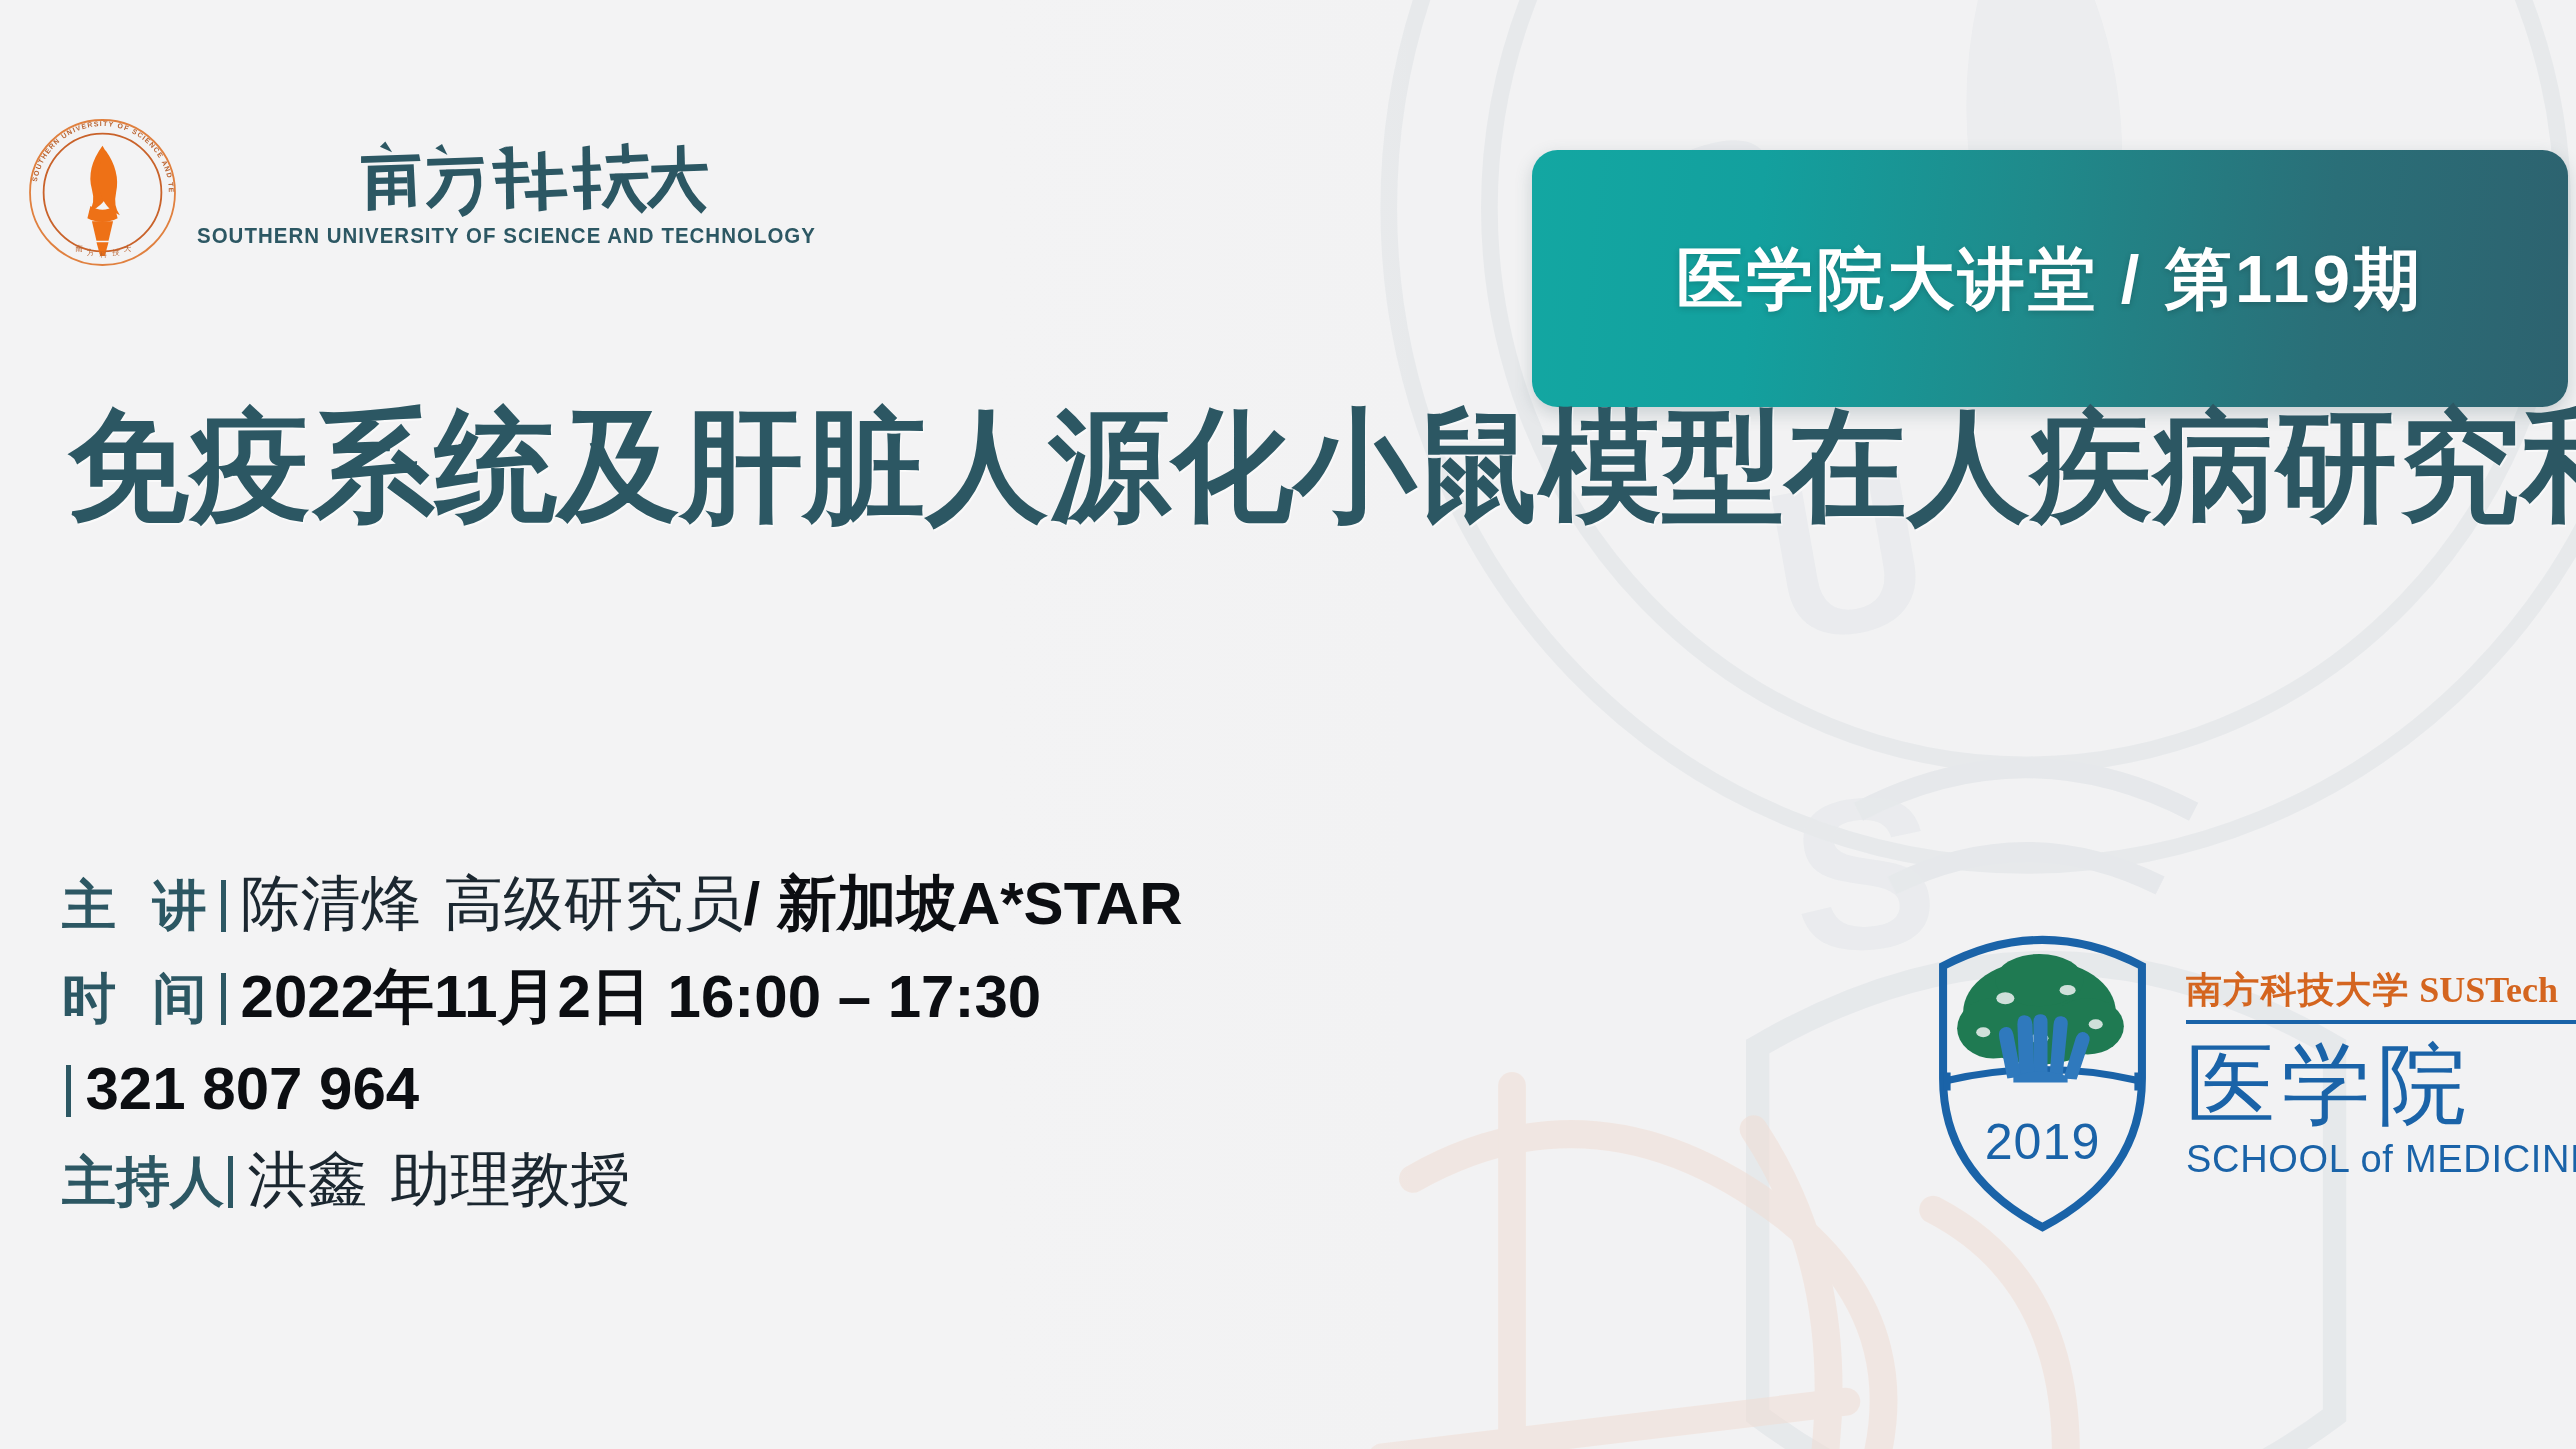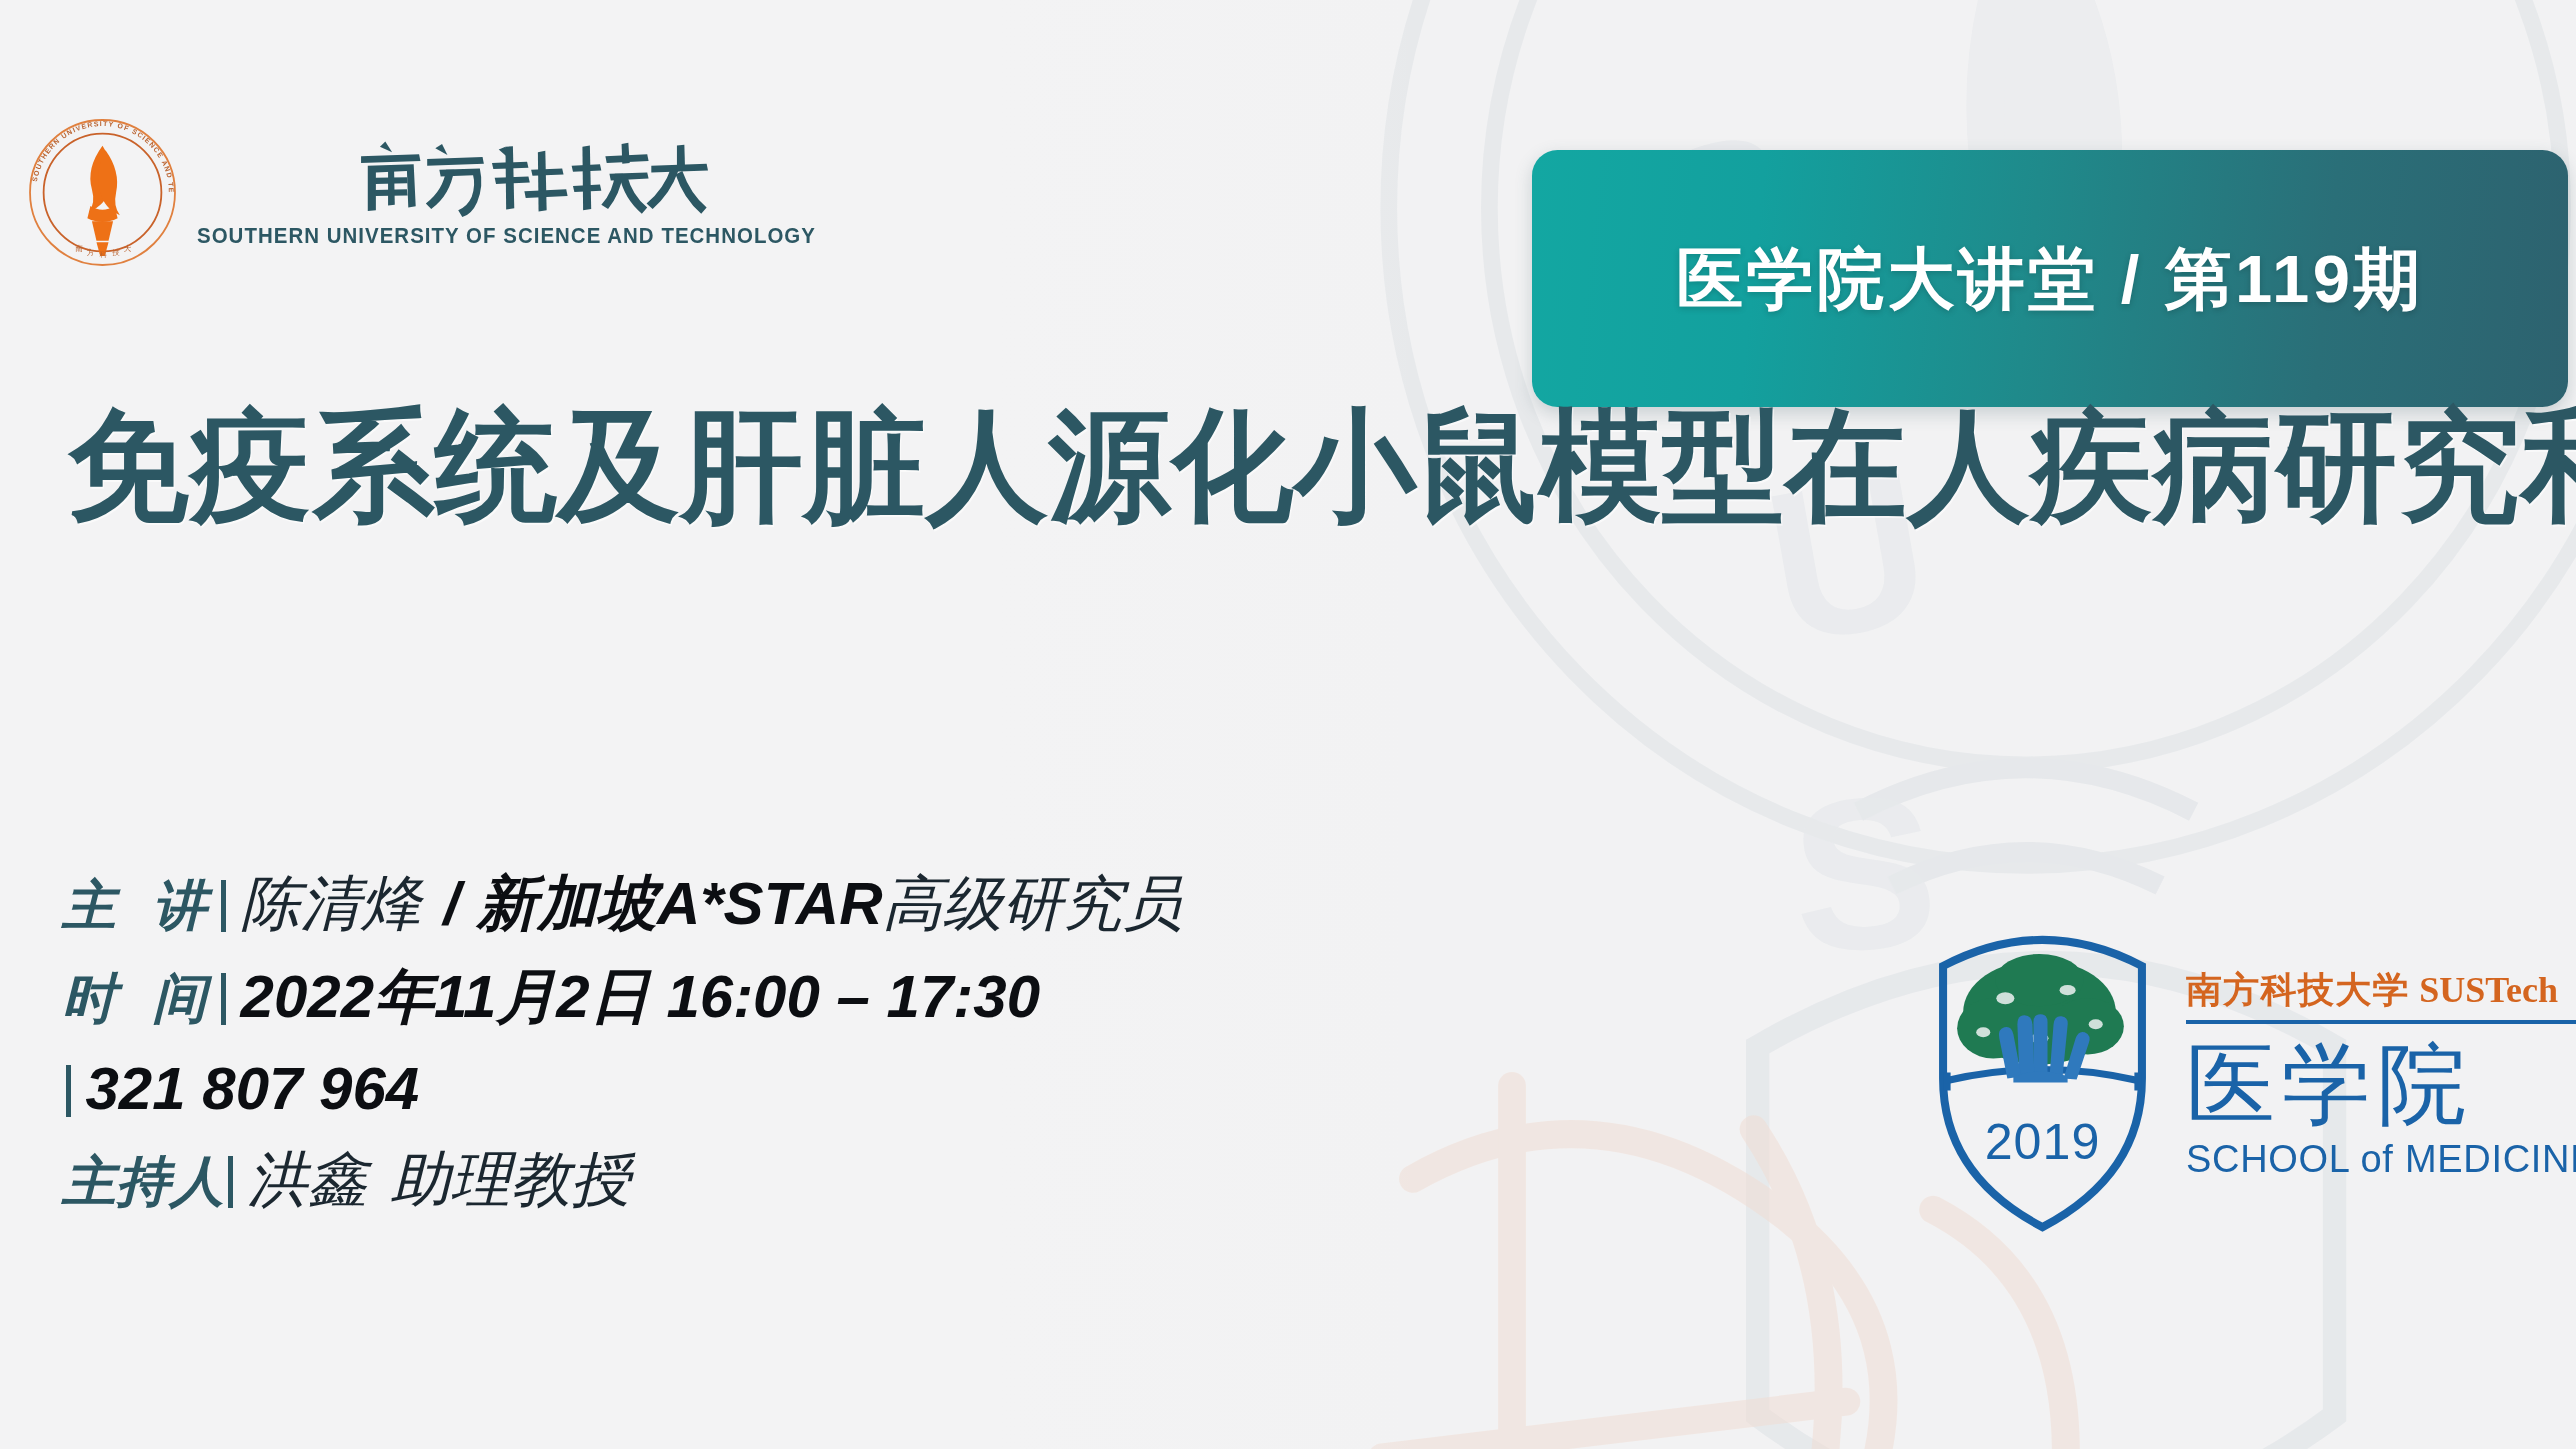--- a/index.html
+++ b/index.html
@@ -130,21 +130,20 @@
     position: absolute;
     left: 62px;
     top: 869px;
     width: 1543px;
   }
   .info-row {
     display: flex;
     align-items: baseline;
     margin-bottom: 23px;
     white-space: nowrap;
-    font-style: italic;
   }
   .info-row:last-child { margin-bottom: 0; }
 
   .info-label {
     color: #2c5763;
     font-size: 54px;
     font-weight: 700;
     line-height: 1.15;
   }
   .info-label.spaced { letter-spacing: 10.7px; }
@@ -344,22 +343,22 @@
     <div class="title-line">免疫系统及肝脏人源化小鼠模型在人疾病研究和</div>
   </div>
 
   <div class="info-block">
 
     <div class="info-row">
       <span class="info-label spaced">主 讲</span>
       <span class="info-sep"></span>
       <span class="info-value serif">陈清烽</span>
       <span class="value-gap"></span>
+      <span class="info-value serif">高级研究员</span>
       <span class="info-value sans-bold">/ 新加坡A*STAR</span>
-      <span class="info-value serif">高级研究员</span>
     </div>
 
     <div class="info-row">
       <span class="info-label spaced">时 间</span>
       <span class="info-sep"></span>
       <span class="info-value sans-bold">2022年11月2日 16:00 – 17:30</span>
     </div>
 
     <div class="info-row">
       <span class="info-sep"></span>

